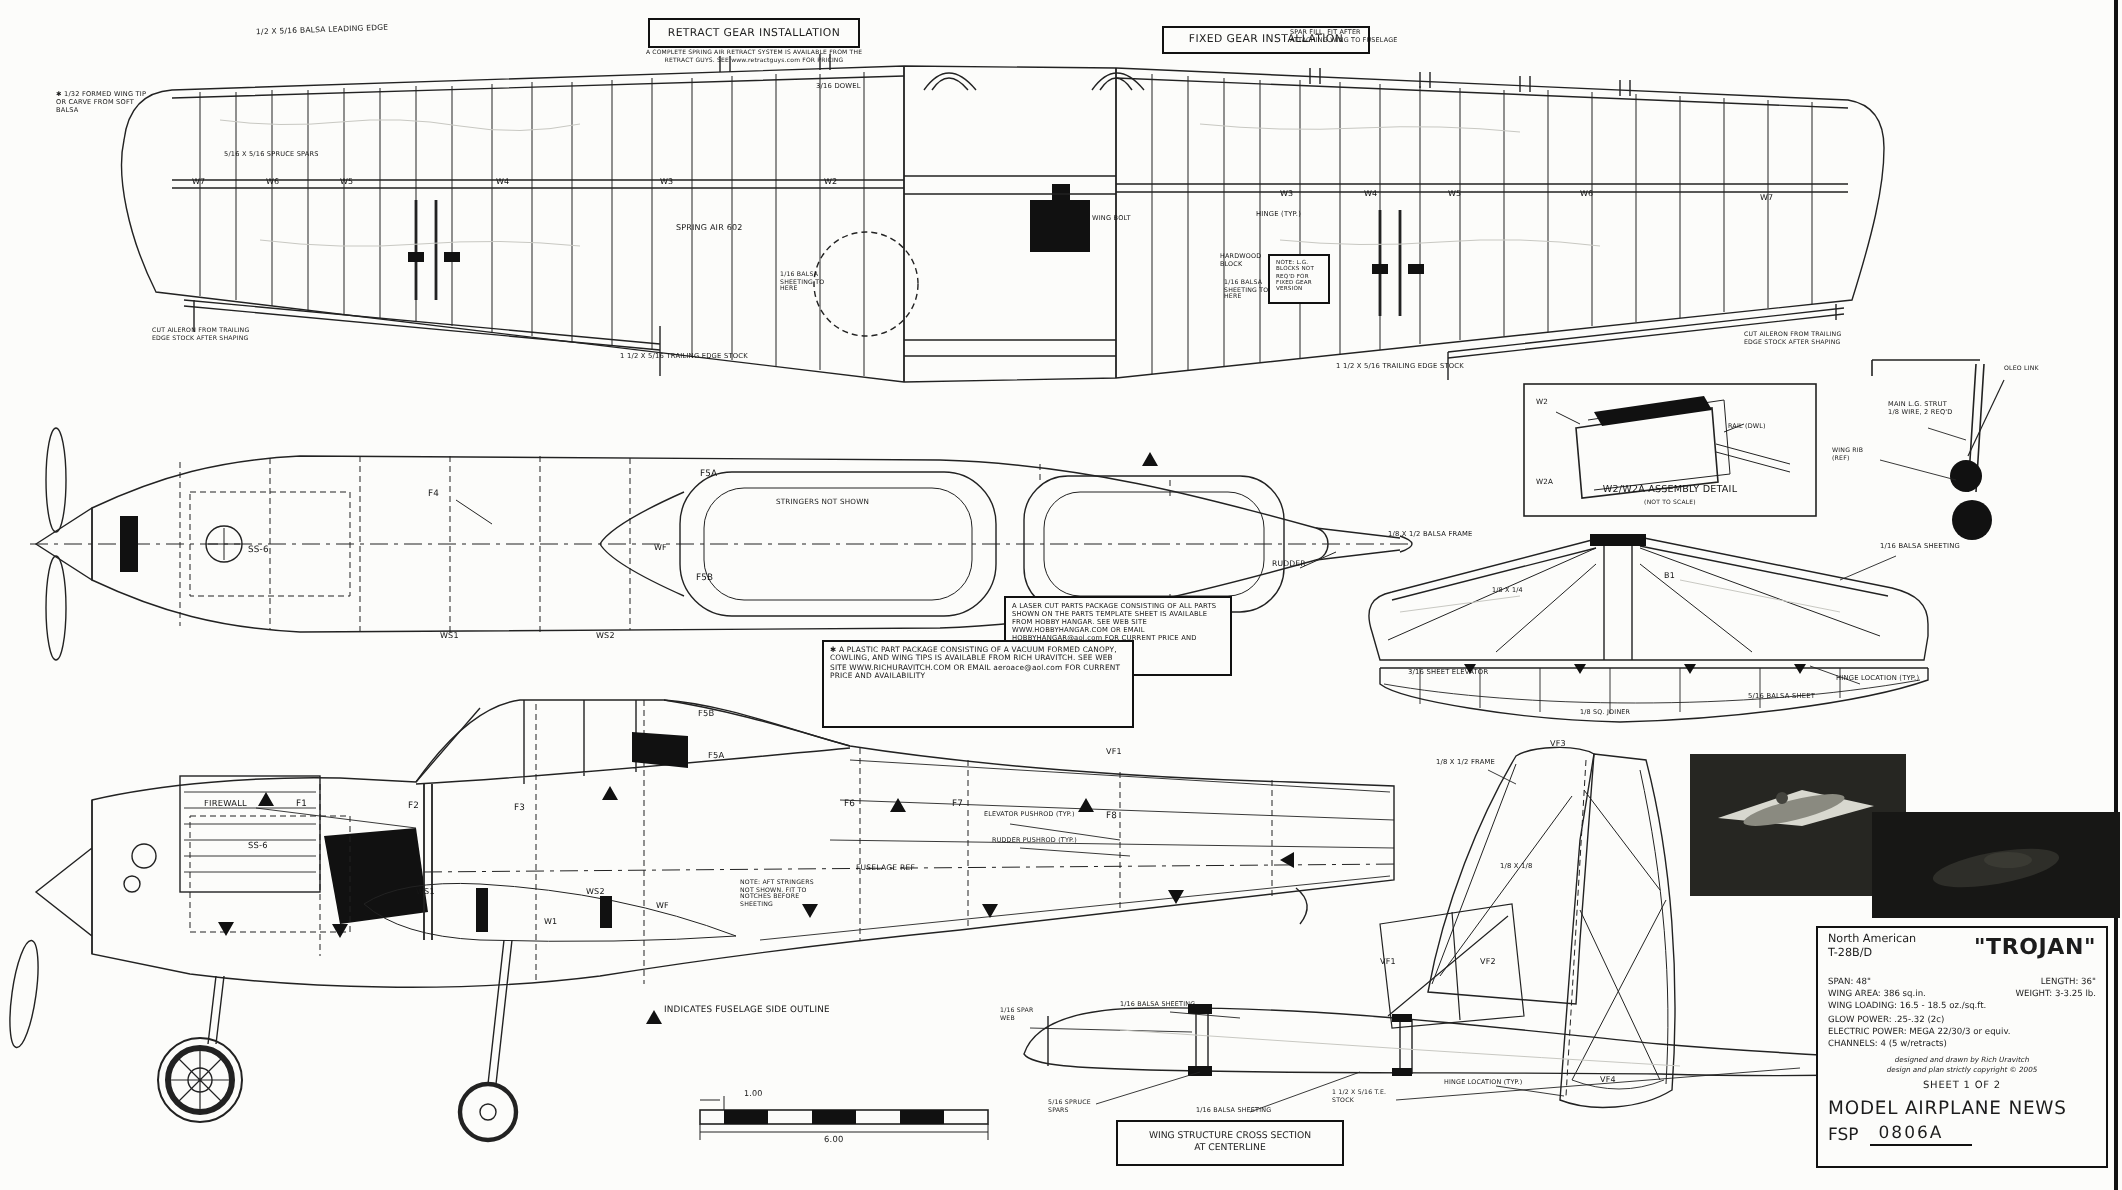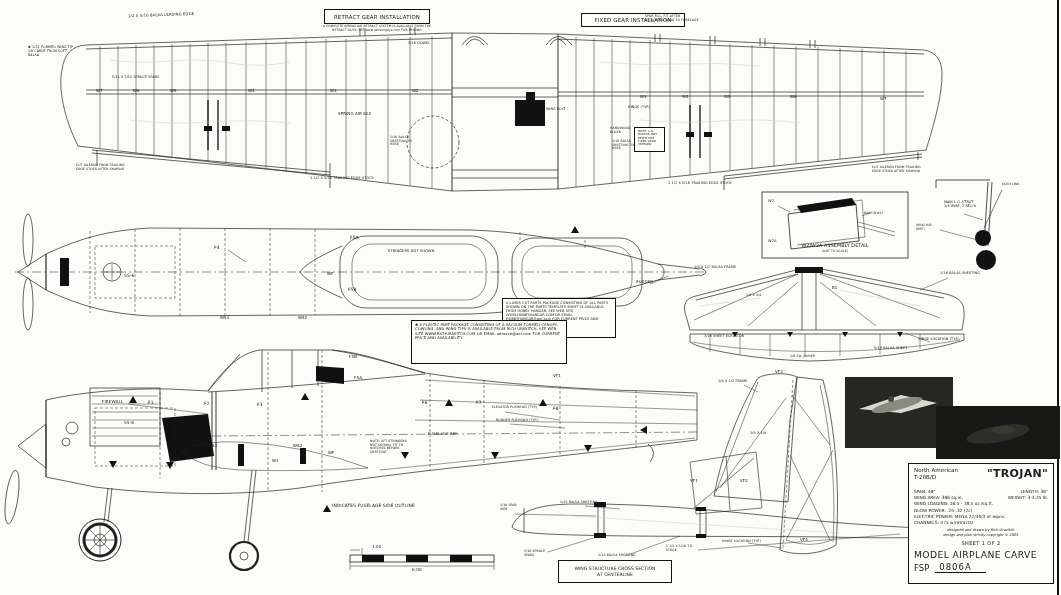--- a/index.html
+++ b/index.html
@@ -326,20 +326,20 @@
       <div>WING LOADING: 16.5 - 18.5 oz./sq.ft.</div>
       <div>GLOW POWER: .25-.32 (2c)</div>
       <div>ELECTRIC POWER: MEGA 22/30/3 or equiv.</div>
       <div>CHANNELS: 4 (5 w/retracts)</div>
     </div>
     <div class="cred">
       <div>designed and drawn by Rich Uravitch</div>
       <div>design and plan strictly copyright © 2005</div>
     </div>
     <div class="sh">SHEET 1 OF 2</div>
-    <div class="pub">MODEL AIRPLANE CARVE</div>
+    <div class="pub">MODEL AIRPLANE NEWS</div>
     <div class="fsp">
       <span>FSP</span>
       <span class="fspnum">0806A</span>
     </div>
   </div>
 
 </div>
 
 </body></html>

